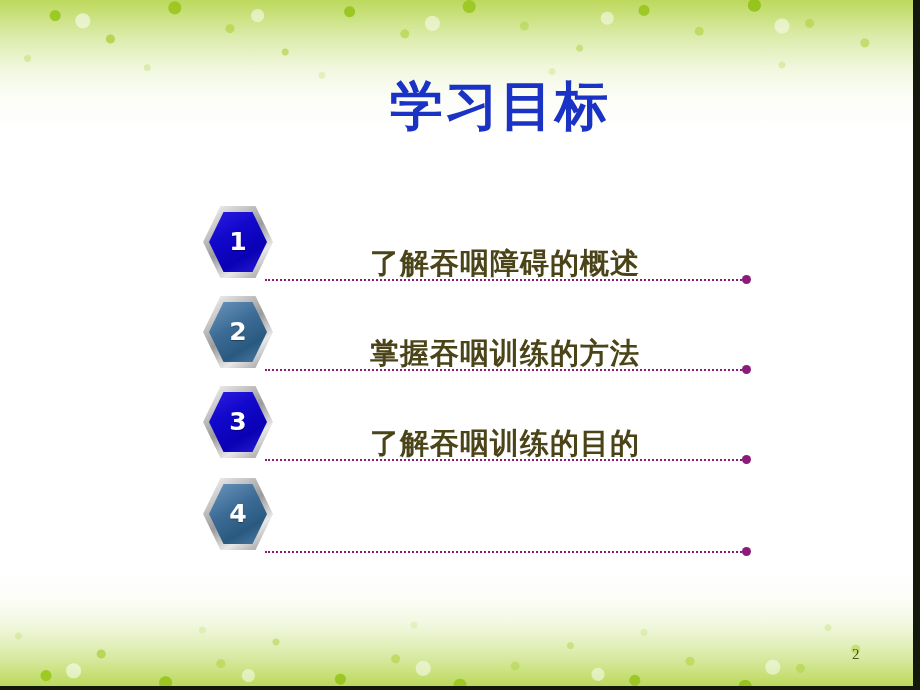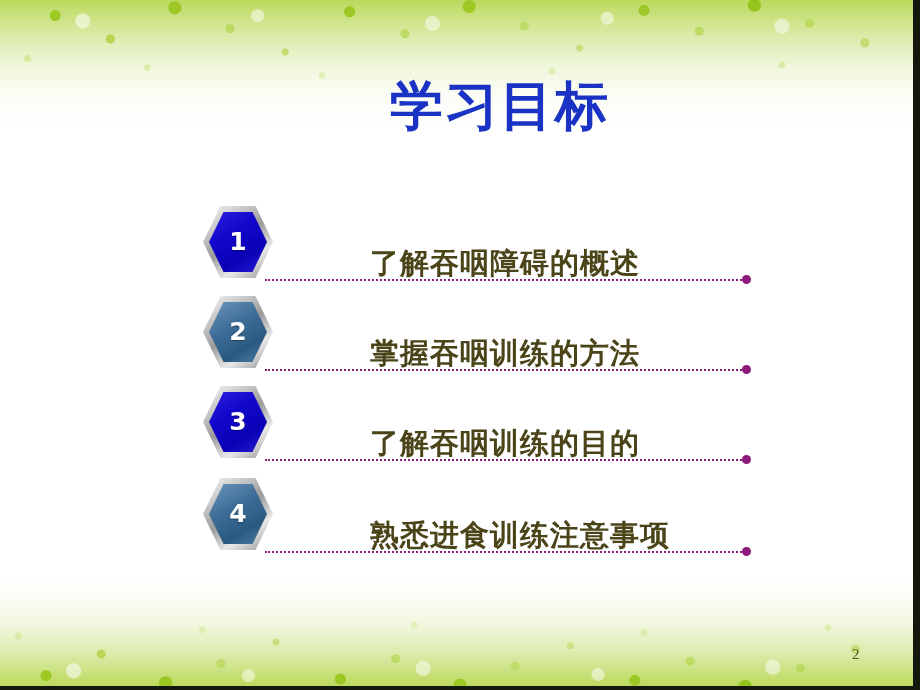--- a/index.html
+++ b/index.html
@@ -256,20 +256,19 @@
     <div class="enddot"></div>
   </div>
 
   <div class="row row-4">
     <div class="hex-wrap hex-steel">
       <div class="hex-outer"></div>
       <div class="hex-inner">
         <span class="hex-num">4</span>
       </div>
     </div>
-    <div class="item-text">熟悉进食训练注意事项</div>
     <div class="dotline"></div>
     <div class="enddot"></div>
   </div>
 
   <div id="pagenum">2</div>
 
 </div>
 
 </body></html>

